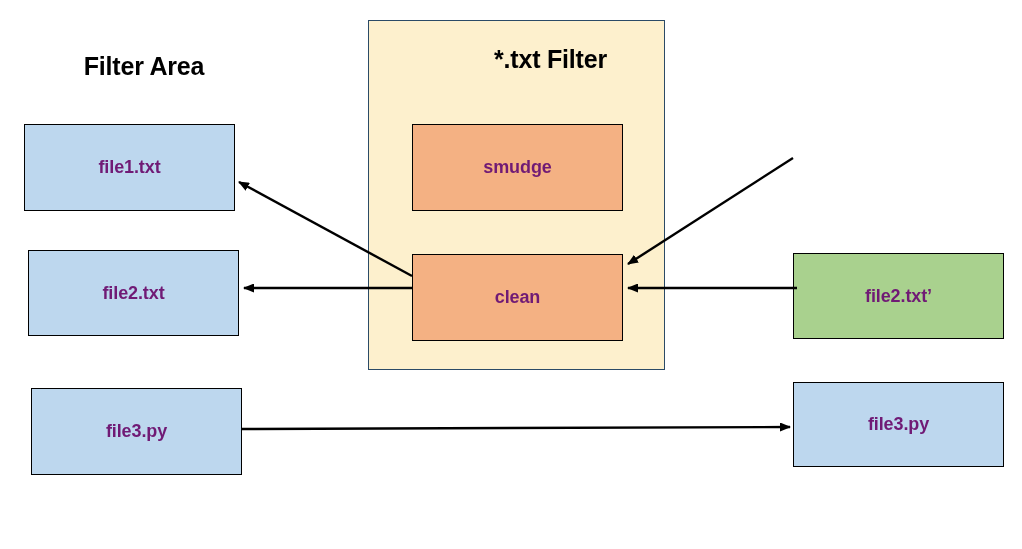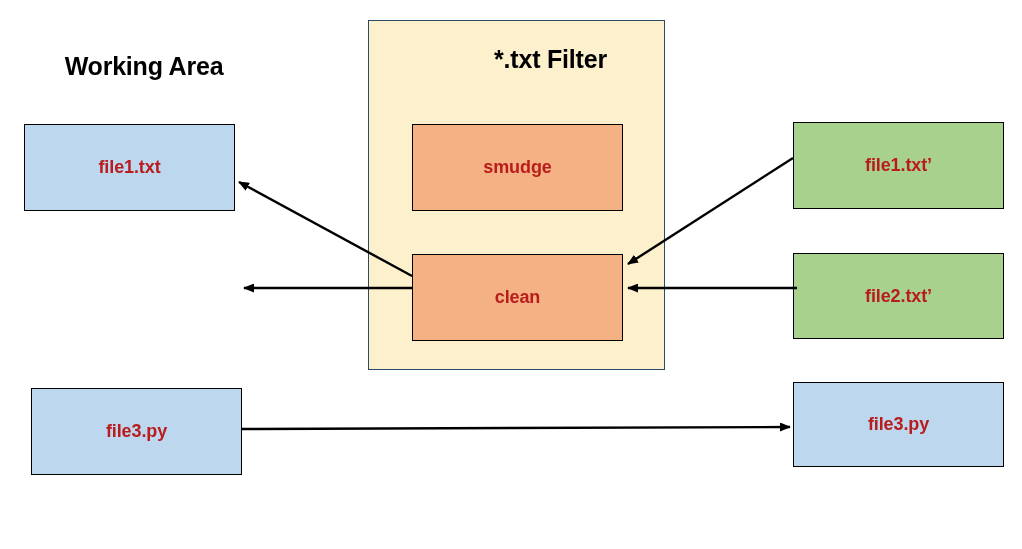--- a/index.html
+++ b/index.html
@@ -26,21 +26,21 @@
   }
   .node {
     position: absolute;
     box-sizing: border-box;
     border: 1.6px solid #000000;
     display: flex;
     align-items: center;
     justify-content: center;
     font-weight: bold;
     font-size: 18px;
-    color: #b91c1c;
+    color: #701a75;
     letter-spacing: -0.1px;
   }
   .node.blue   { background: #bdd7ee; }
   .node.green  { background: #a9d18e; }
   .node.orange { background: #f4b183; }
 
   .filter-box {
     position: absolute;
     box-sizing: border-box;
     background: #fdf0cd;
@@ -66,37 +66,37 @@
     overflow: visible;
     pointer-events: none;
   }
   #arrows line { stroke: #000000; stroke-width: 2.4px; }
 </style>
 </head>
 <body>
 
 <div id="canvas">
 
-  <div class="col-title" style="left:24px; top:52px; width:240px;">Working Area</div>
+  <div class="col-title" style="left:24px; top:52px; width:240px;">Filter Area</div>
 
 
   <div class="filter-box" style="left:368px; top:20px; width:297px; height:350px;">
     <div class="filter-title">*.txt Filter</div>
   </div>
 
   <div class="node orange" style="left:412px; top:124px; width:211px; height:87px;">smudge</div>
 
   <div class="node orange" style="left:412px; top:254px; width:211px; height:87px;">clean</div>
 
   <div class="node blue" style="left:24px; top:124px; width:211px; height:87px;">file1.txt</div>
 
+  <div class="node blue" style="left:28px; top:250px; width:211px; height:86px;">file2.txt</div>
 
   <div class="node blue" style="left:31px; top:388px; width:211px; height:87px;">file3.py</div>
 
-  <div class="node green" style="left:793px; top:122px; width:211px; height:87px;">file1.txt’</div>
 
   <div class="node green" style="left:793px; top:253px; width:211px; height:86px;">file2.txt’</div>
 
   <div class="node blue" style="left:793px; top:382px; width:211px; height:85px;">file3.py</div>
 
   <svg id="arrows" viewBox="0 0 1022 549">
     <defs>
       <marker id="ah" markerWidth="11" markerHeight="9" refX="10" refY="4.5" orient="auto" markerUnits="userSpaceOnUse">
         <path d="M0,0 L11,4.5 L0,9 z" fill="#000000"></path>
       </marker>

